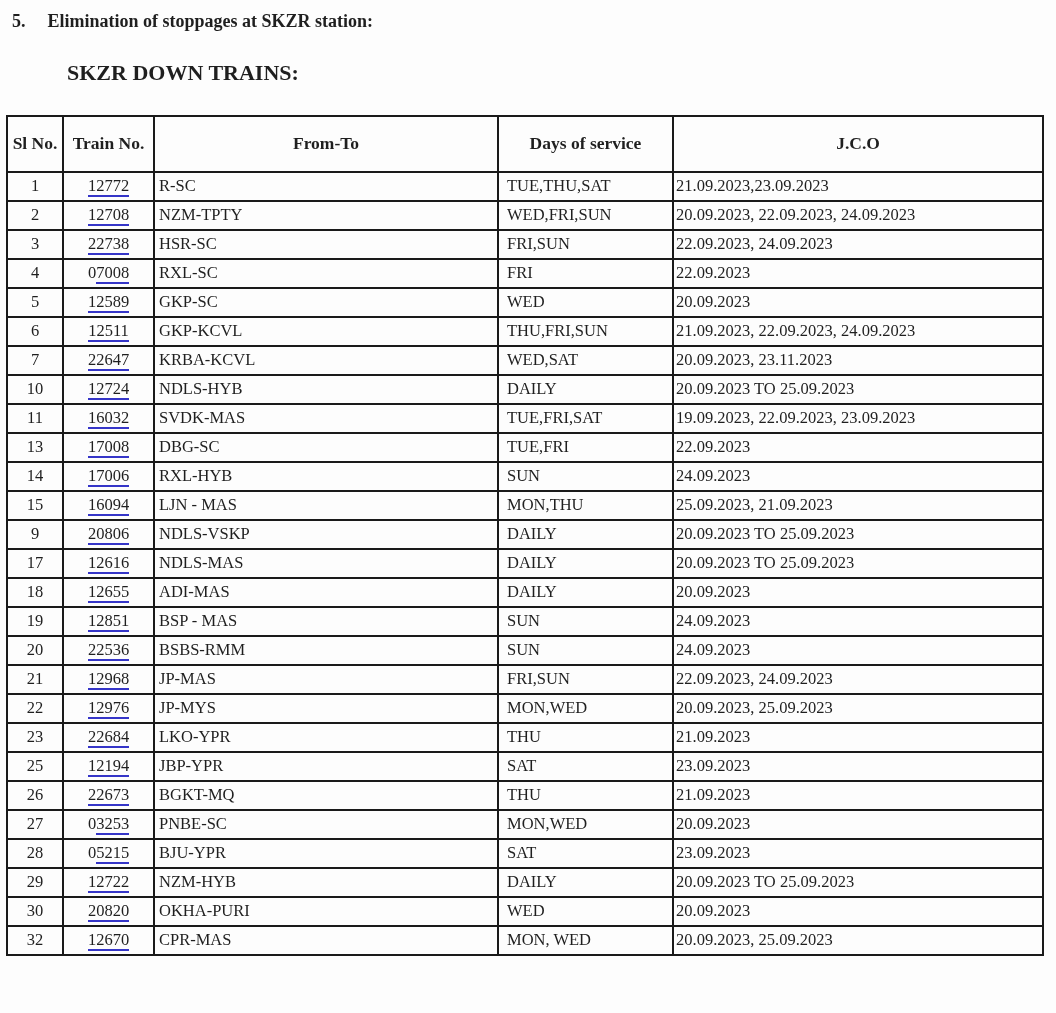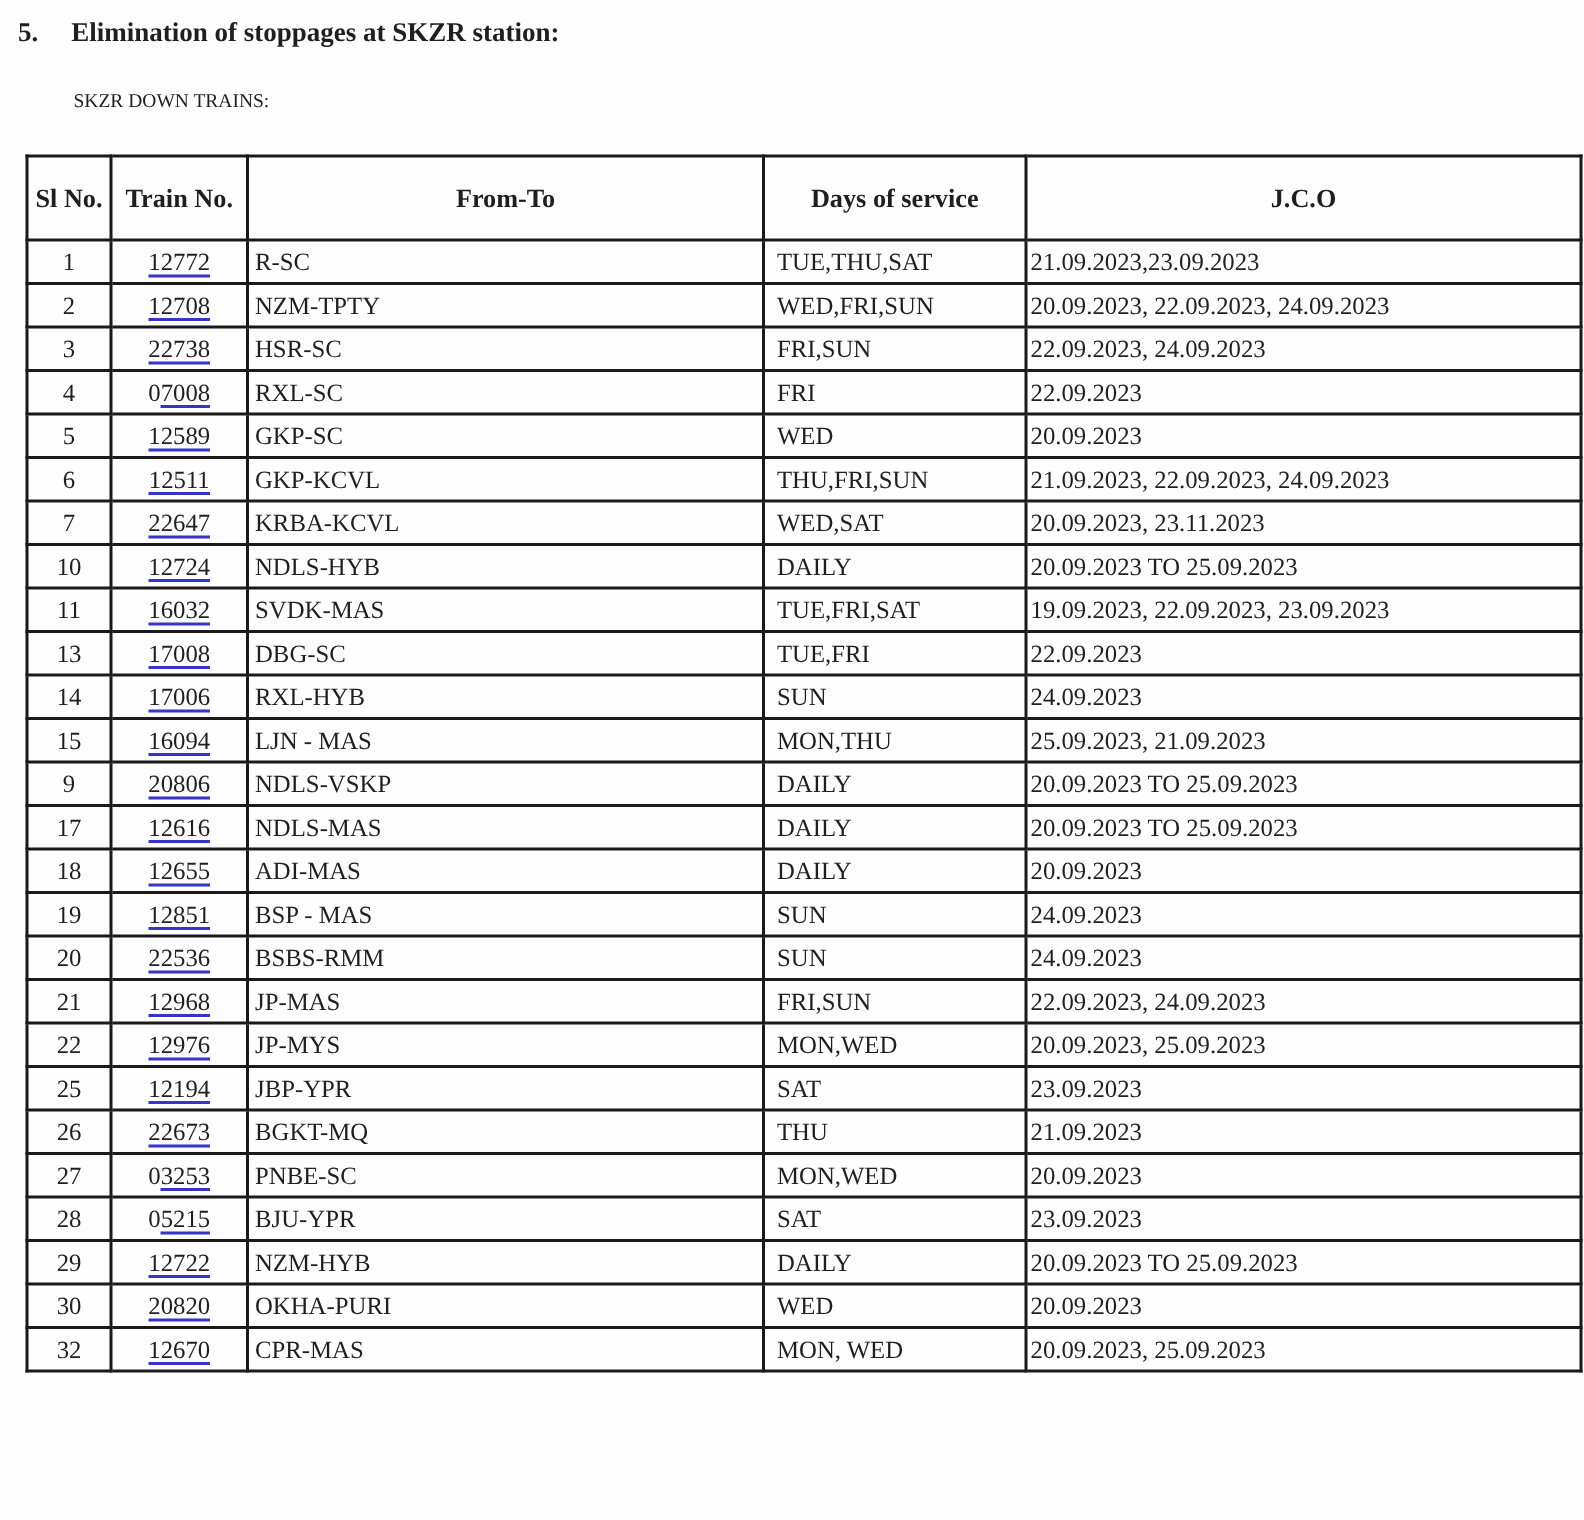--- a/index.html
+++ b/index.html
@@ -21,28 +21,28 @@
     padding-top:10px;
     padding-left:12px;
     display:flex;
     gap:22px;
     font-weight:bold;
     font-size:18px;
     line-height:1.3;
   }
   .sub-heading{
     margin-top:26px;
-    margin-left:49px;
-    font-weight:normal;
-    font-size:13px;
+    margin-left:67px;
+    font-weight:bold;
+    font-size:22px;
     line-height:1.3;
   }
   table{
     margin-top:27px;
-    margin-left:17px;
+    margin-left:6px;
     border-collapse:collapse;
     table-layout:fixed;
     width:1036px;
   }
   col.c-sl{width:56px;}
   col.c-train{width:91px;}
   col.c-fromto{width:344px;}
   col.c-days{width:175px;}
   col.c-jco{width:370px;}
   th,td{
@@ -238,20 +238,27 @@
           <td class="jco">22.09.2023, 24.09.2023</td>
         </tr>
         <tr>
           <td class="center">22</td>
           <td class="center"><span class="train-link">12976</span></td>
           <td class="fromto">JP-MYS</td>
           <td class="days">MON,WED</td>
           <td class="jco">20.09.2023, 25.09.2023</td>
         </tr>
         <tr>
+          <td class="center">23</td>
+          <td class="center"><span class="train-link">22684</span></td>
+          <td class="fromto">LKO-YPR</td>
+          <td class="days">THU</td>
+          <td class="jco">21.09.2023</td>
+        </tr>
+        <tr>
           <td class="center">25</td>
           <td class="center"><span class="train-link">12194</span></td>
           <td class="fromto">JBP-YPR</td>
           <td class="days">SAT</td>
           <td class="jco">23.09.2023</td>
         </tr>
         <tr>
           <td class="center">26</td>
           <td class="center"><span class="train-link">22673</span></td>
           <td class="fromto">BGKT-MQ</td>

